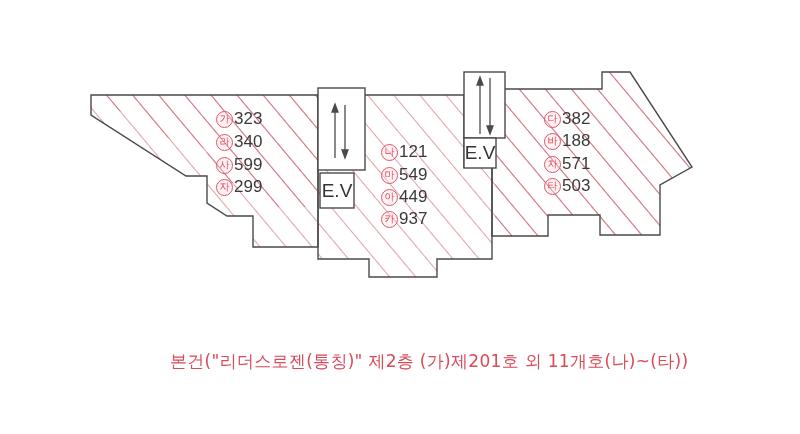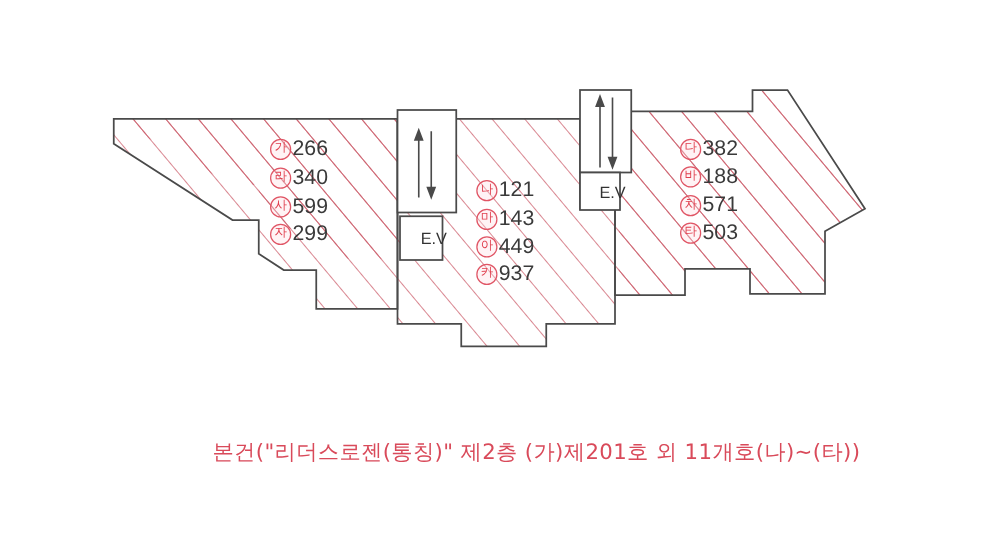--- a/index.html
+++ b/index.html
@@ -1,20 +1,20 @@
 <!DOCTYPE html>
 <html><head>
 <meta charset="utf-8">
 <style>
   html, body { margin:0; padding:0; background:#ffffff; }
   body { width:800px; height:434px; position:relative; overflow:hidden; font-family:"Liberation Sans", "DejaVu Sans", sans-serif; }
   #plan { position:absolute; left:0; top:0; }
   .unit-label { position:absolute; font-size:17px; color:#3a3a3a; display:flex; align-items:center; line-height:20px; }
   .unit-badge { display:inline-flex; align-items:center; justify-content:center; width:15px; height:15px; border:1.3px solid #e05565; border-radius:50%; color:#e0404f; font-size:10px; font-family:"DejaVu Sans", sans-serif; margin-right:1px; background:rgba(255,220,225,0.35); }
-  .ev-label { position:absolute; font-size:13px; color:#333; display:flex; align-items:center; justify-content:center;padding-left:10px; }
+  .ev-label { position:absolute; font-size:19px; color:#333; display:flex; align-items:center; justify-content:center; }
   .caption { position:absolute; left:170px; top:350px; font-size:17px; color:#d94a5a; letter-spacing:0.3px; font-family:"DejaVu Sans", sans-serif; white-space:nowrap; }
 </style>
 </head>
 <body>
 
 <svg id="plan" width="800" height="434" viewBox="0 0 800 434" xmlns="http://www.w3.org/2000/svg">
   <defs>
     <pattern id="hatch" patternUnits="userSpaceOnUse" width="20" height="20" patternTransform="rotate(-40)">
       <line x1="0" y1="0" x2="0" y2="20" stroke="#c8505e" stroke-width="1.1"></line>
     </pattern>
@@ -45,42 +45,42 @@
     <line x1="490" y1="78" x2="490" y2="131"></line>
     <polygon points="490,134 487,126 493,126"></polygon>
   </g>
 </svg>
 
 <div class="ev-label" style="left:320px; top:173px; width:34px; height:35px;">E.V</div>
 <div class="ev-label" style="left:464px; top:138px; width:32px; height:30px;">E.V</div>
 
 <div class="unit-label" style="left:216px; top:109px;">
   <span class="unit-badge">가</span>
-  <span>266</span>
+  <span>323</span>
 </div>
 <div class="unit-label" style="left:216px; top:132px;">
   <span class="unit-badge">라</span>
   <span>340</span>
 </div>
 <div class="unit-label" style="left:216px; top:155px;">
   <span class="unit-badge">사</span>
   <span>599</span>
 </div>
 <div class="unit-label" style="left:216px; top:177px;">
   <span class="unit-badge">자</span>
   <span>299</span>
 </div>
 
 <div class="unit-label" style="left:381px; top:142px;">
   <span class="unit-badge">나</span>
   <span>121</span>
 </div>
 <div class="unit-label" style="left:381px; top:165px;">
   <span class="unit-badge">마</span>
-  <span>143</span>
+  <span>549</span>
 </div>
 <div class="unit-label" style="left:381px; top:187px;">
   <span class="unit-badge">아</span>
   <span>449</span>
 </div>
 <div class="unit-label" style="left:381px; top:209px;">
   <span class="unit-badge">카</span>
   <span>937</span>
 </div>
 

